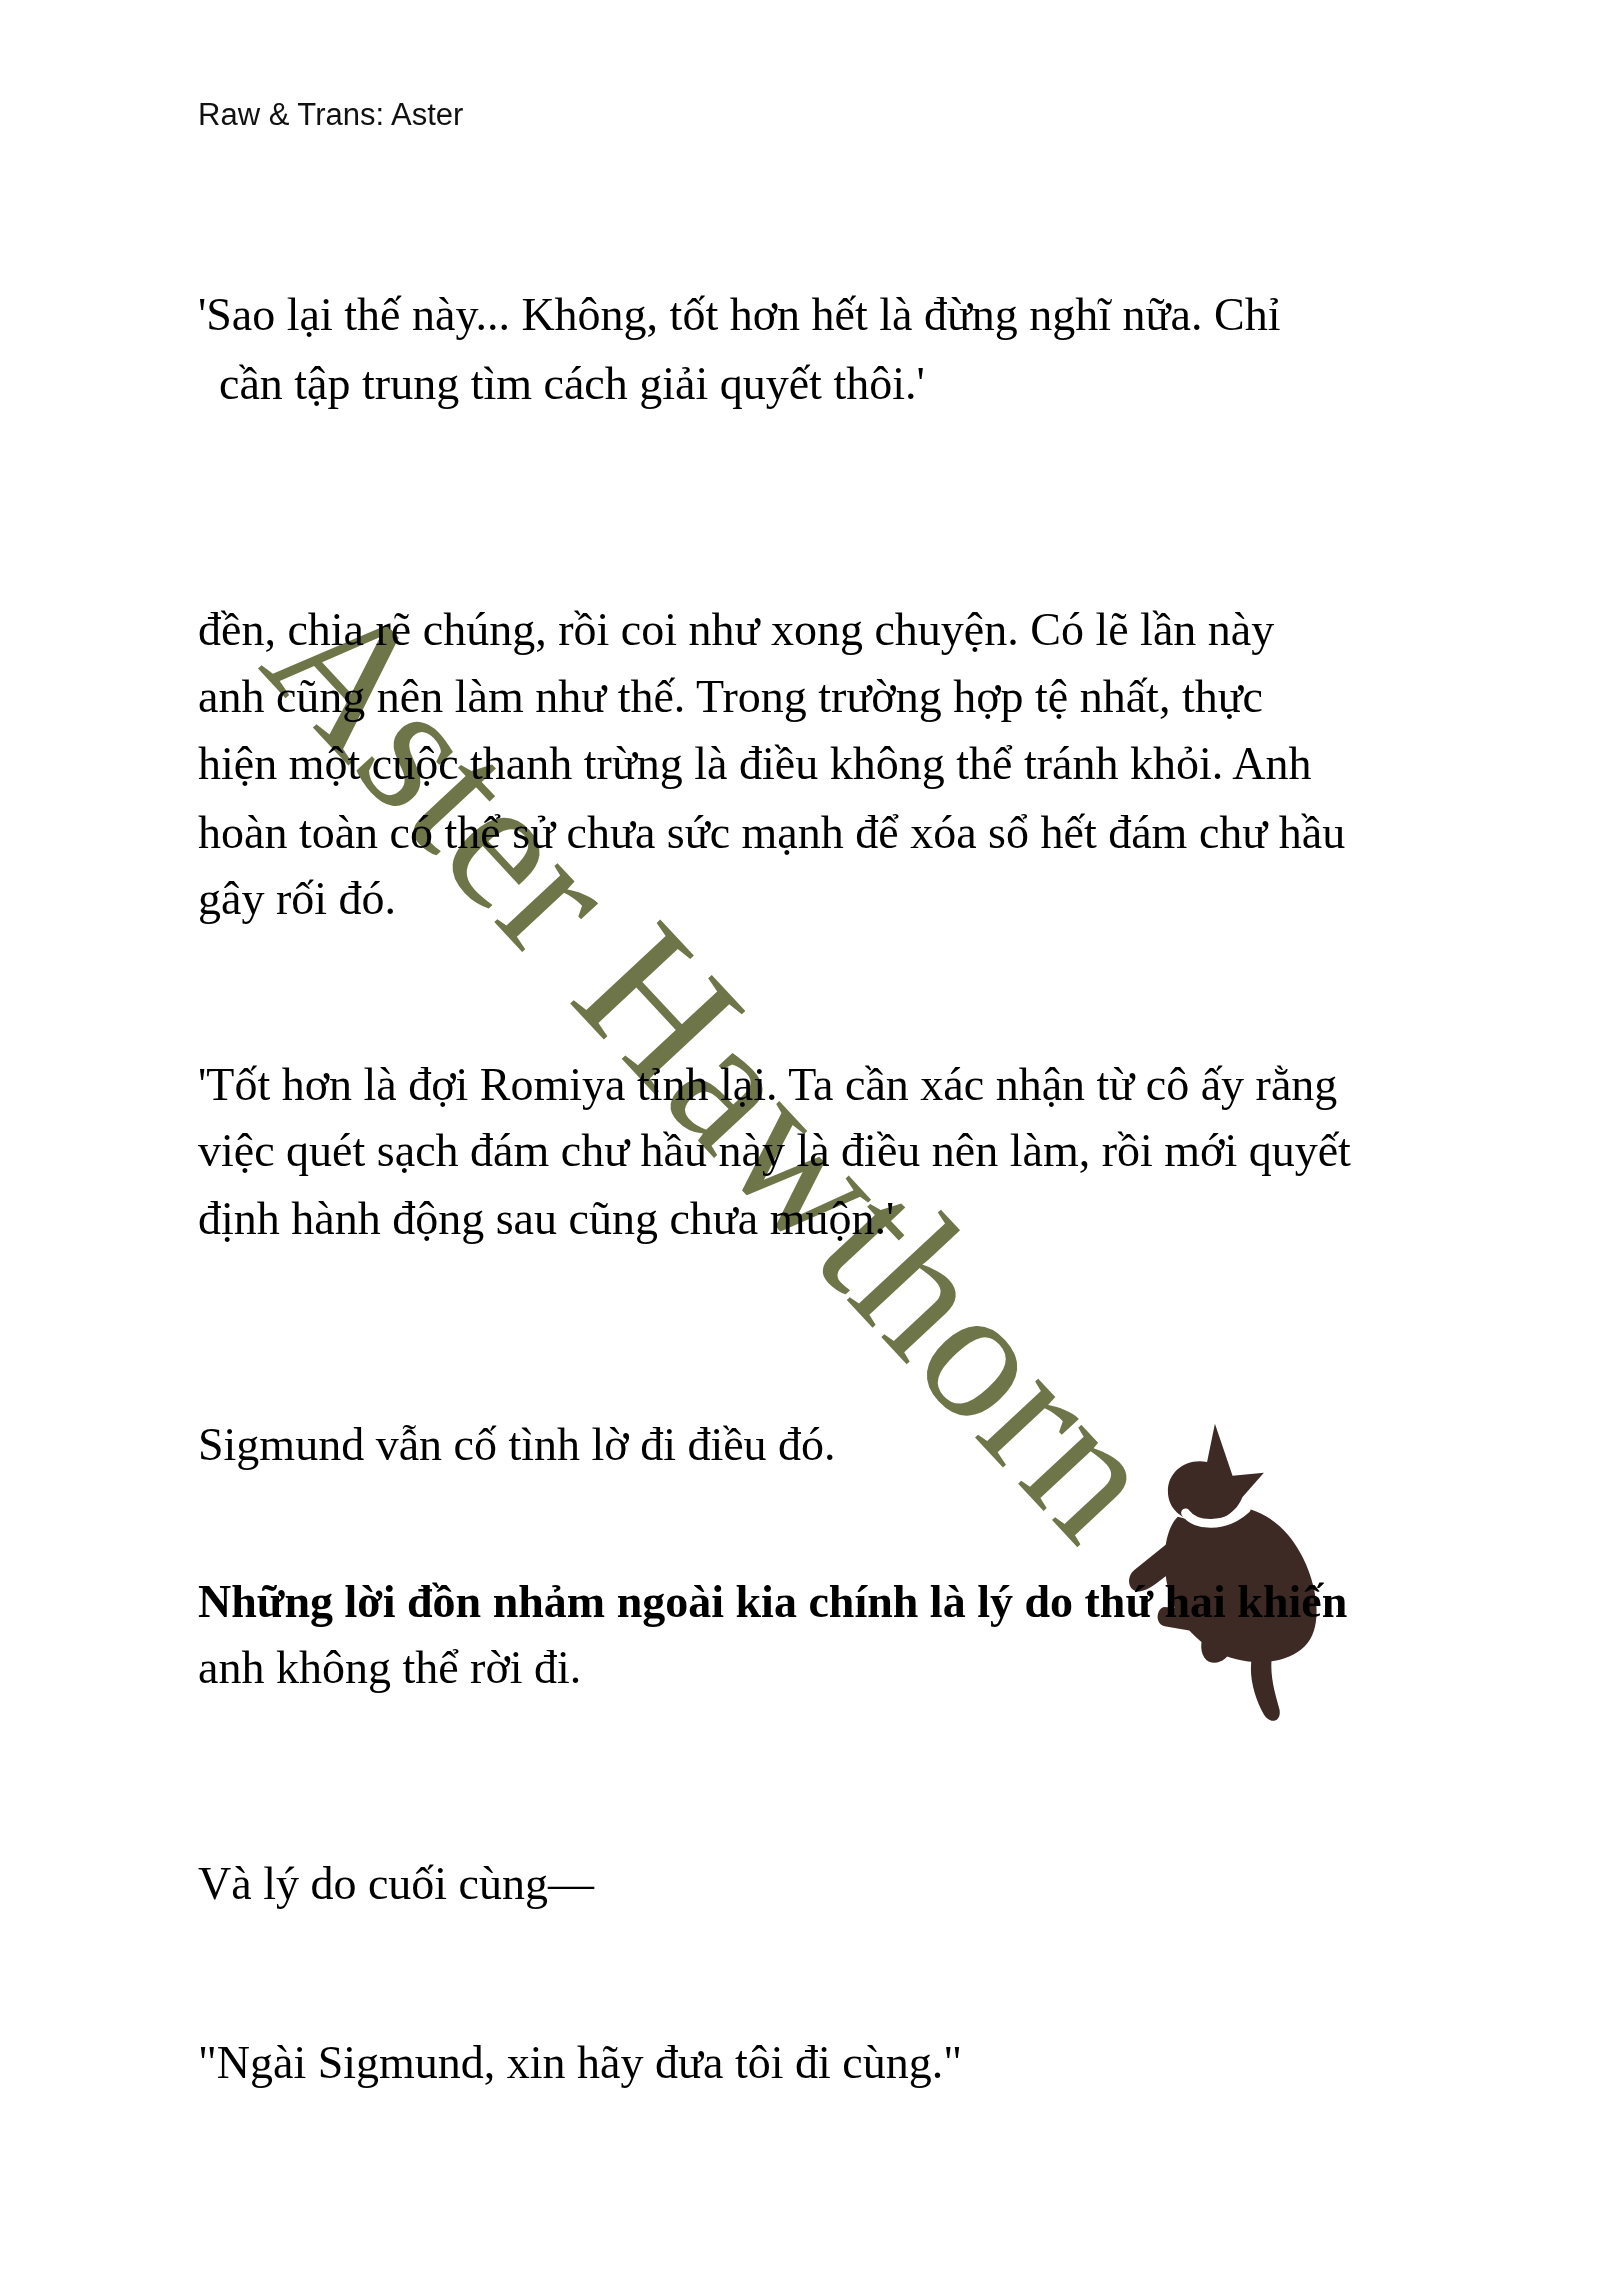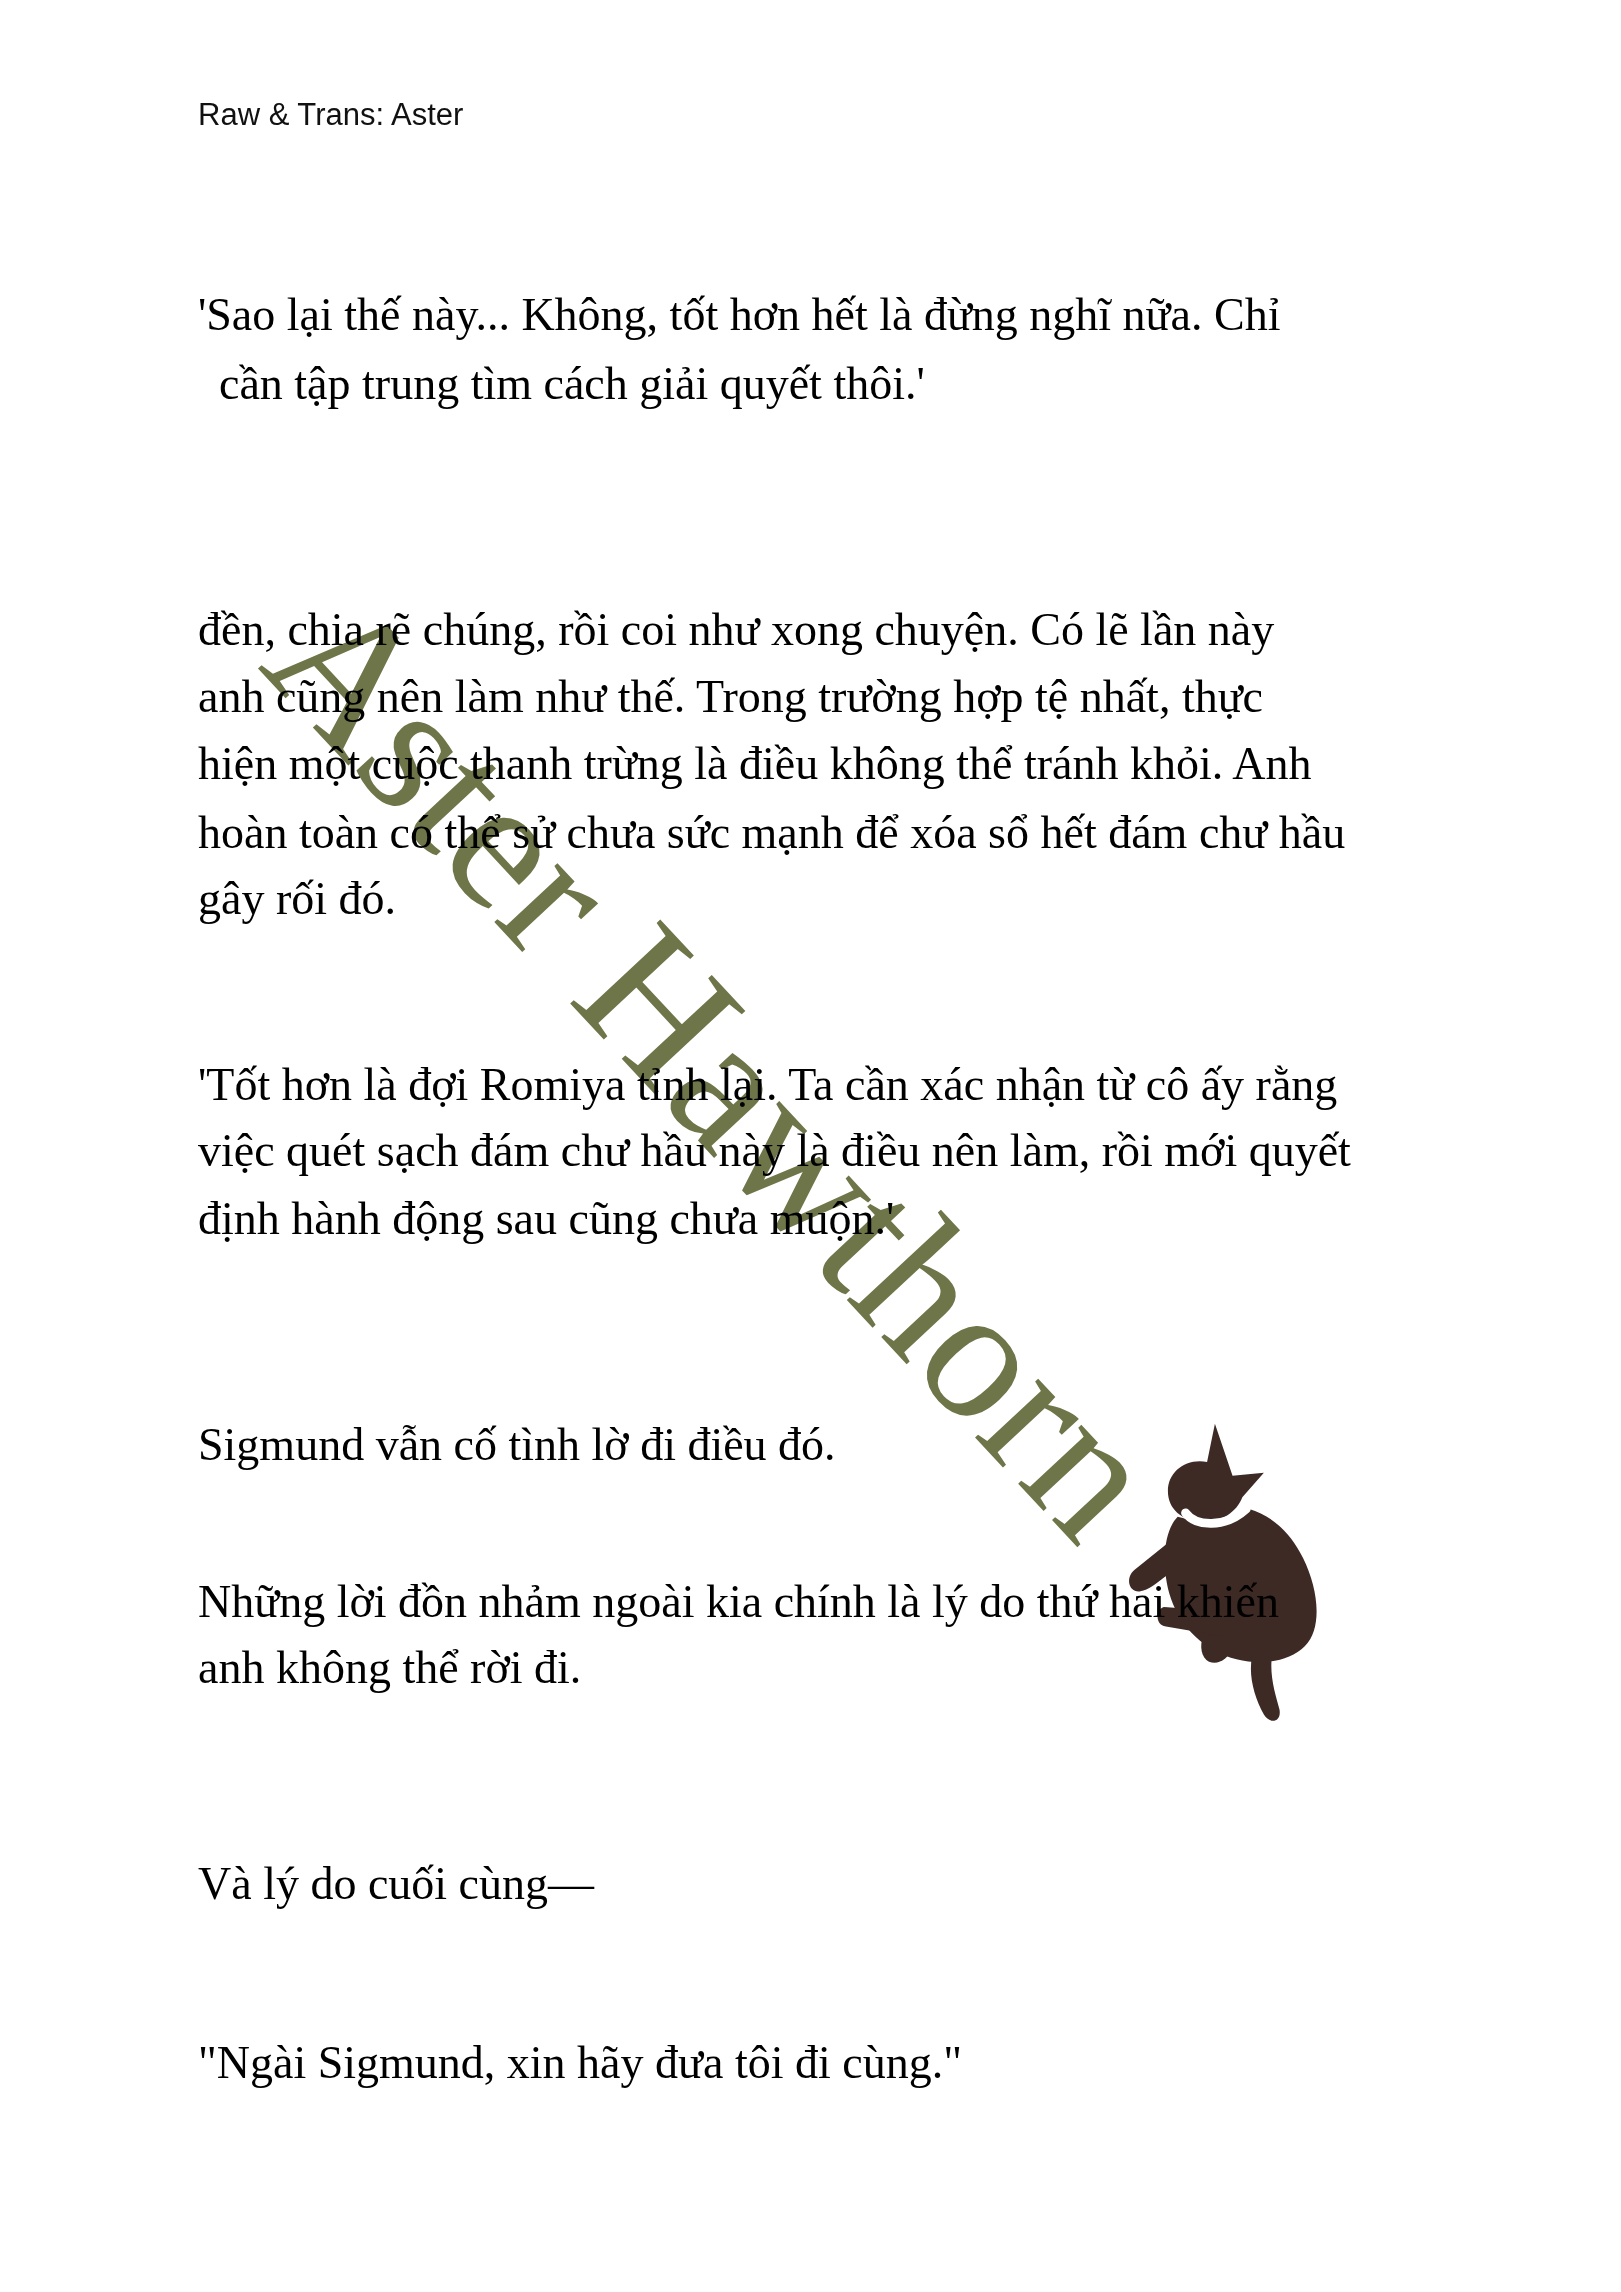--- a/index.html
+++ b/index.html
@@ -59,21 +59,21 @@
   <div class="line" style="top:741px;">hiện một cuộc thanh trừng là điều không thể tránh khỏi. Anh</div>
   <div class="line" style="top:810px;">hoàn toàn có thể sử chưa sức mạnh để xóa sổ hết đám chư hầu</div>
   <div class="line" style="top:876px;">gây rối đó.</div>
 
   <div class="line" style="top:1062px;">'Tốt hơn là đợi Romiya tỉnh lại. Ta cần xác nhận từ cô ấy rằng</div>
   <div class="line" style="top:1128px;">việc quét sạch đám chư hầu này là điều nên làm, rồi mới quyết</div>
   <div class="line" style="top:1196px;">định hành động sau cũng chưa muộn.'</div>
 
   <div class="line" style="top:1422px;">Sigmund vẫn cố tình lờ đi điều đó.</div>
 
-  <div class="line" style="top:1579px;">Những lời đồn nhảm ngoài kia chính là lý do thứ hai khiến</div>
+  <div class="line" style="top:1579px;font-weight:bold;">Những lời đồn nhảm ngoài kia chính là lý do thứ hai khiến</div>
   <div class="line" style="top:1645px;">anh không thể rời đi.</div>
 
   <div class="line" style="top:1861px;">Và lý do cuối cùng—</div>
 
   <div class="line" style="top:2040px;">"Ngài Sigmund, xin hãy đưa tôi đi cùng."</div>
 
 </div>
 
 
 </body></html>

